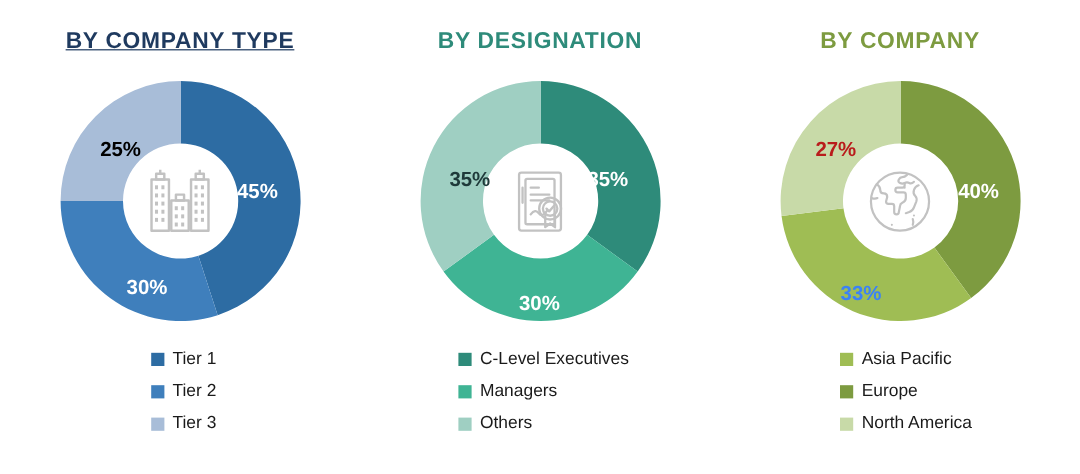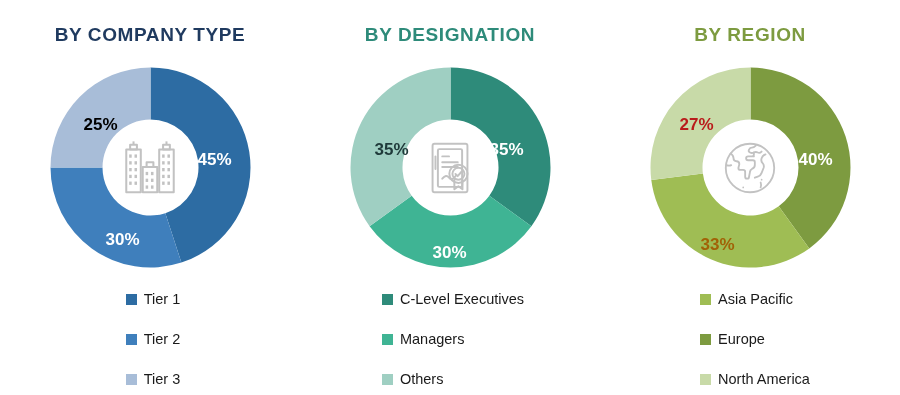--- a/index.html
+++ b/index.html
@@ -64,21 +64,21 @@
     font-family: "Liberation Sans", sans-serif;
     font-size: 17px;
     font-weight: bold;
     transform: translate(-50%, -50%);
     white-space: nowrap;
   }
   .legend {
     margin-top: 16px;
     display: flex;
     flex-direction: column;
-    gap: 24px;
+    gap: 11px;
     align-self: center;
   }
   .legend-row {
     display: flex;
     align-items: center;
     gap: 7px;
   }
   .legend-swatch {
     width: 11px;
     height: 11px;
@@ -95,21 +95,21 @@
   .panel-0 .legend { margin-left: 6px; }
   .panel-1 .legend { margin-left: 6px; }
   .panel-2 .legend { margin-left: 10px; }
 </style>
 </head>
 <body>
 
 <div class="board">
 
   <div class="panel panel-0">
-    <div class="panel-title" style="color:#1f3a5f;">BY COMPANY TYPE</div>
+    <div class="panel-title" style="color:#1f3a5f;text-decoration:underline;">BY COMPANY TYPE</div>
 
     <div class="donut-wrap">
       <svg class="donut-svg" viewBox="0 0 215 215">
 
         <path fill="#2d6ca3" d="M 107.5 7.5 A 100 100 0 0 1 138.40169943749476 202.60565162951536 L 122.33281572999748 153.15071278216737 A 48 48 0 0 0 107.5 59.5 Z"></path>
 
         <path fill="#3f7fbc" d="M 138.40169943749476 202.60565162951536 A 100 100 0 0 1 7.5 107.50000000000001 L 59.5 107.5 A 48 48 0 0 0 122.33281572999748 153.15071278216737 Z"></path>
 
         <path fill="#a8bdd8" d="M 7.5 107.50000000000001 A 100 100 0 0 1 107.49999999999999 7.5 L 107.49999999999999 59.5 A 48 48 0 0 0 59.5 107.5 Z"></path>
       </svg>
@@ -220,21 +220,21 @@
         <span class="legend-label">Managers</span>
       </div>
       <div class="legend-row">
         <span class="legend-swatch" style="background:#9fcfc2;"></span>
         <span class="legend-label">Others</span>
       </div>
     </div>
   </div>
 
   <div class="panel panel-2">
-    <div class="panel-title" style="color:#7d9b40;">BY REGION</div>
+    <div class="panel-title" style="color:#7d9b40;">BY COMPANY</div>
 
     <div class="donut-wrap">
       <svg class="donut-svg" viewBox="0 0 215 215">
 
         <path fill="#7d9b40" d="M 107.5 7.5 A 100 100 0 0 1 166.27852522924732 188.40169943749476 L 135.71369211003872 146.3328157299975 A 48 48 0 0 0 107.5 59.5 Z"></path>
 
         <path fill="#9fbd54" d="M 166.27852522924732 188.40169943749476 A 100 100 0 0 1 8.288529868552217 120.03332335643046 L 59.878494336905064 113.51599521108662 A 48 48 0 0 0 135.71369211003872 146.3328157299975 Z"></path>
 
         <path fill="#c8daa8" d="M 8.288529868552217 120.03332335643046 A 100 100 0 0 1 107.49999999999999 7.5 L 107.49999999999999 59.5 A 48 48 0 0 0 59.878494336905064 113.51599521108662 Z"></path>
       </svg>
@@ -247,21 +247,21 @@
           <path d="M 48 18 q -3 1 -4 4 q -1 3 1 5 q 2 2 1 5 l -2 5 q -1 3 -4 4 l -3 1"></path>
           <path d="M 43 47 q 1 3 0 5"></path>
           <path d="M 7.6 29 q 3 1 5 0"></path>
           <circle cx="36" cy="20" r="0.9" fill="#c2c2c2" stroke="none"></circle>
           <circle cx="44" cy="44" r="0.9" fill="#c2c2c2" stroke="none"></circle>
           <circle cx="25" cy="52" r="0.9" fill="#c2c2c2" stroke="none"></circle>
         </g>
       </svg>
 
       <div class="pct" style="left:173px; top:100px; color:#ffffff;">40%</div>
-      <div class="pct" style="left:75px; top:185px; color:#a16207;">33%</div>
+      <div class="pct" style="left:75px; top:185px; color:#3b82f6;">33%</div>
       <div class="pct" style="left:54px; top:65px; color:#b91c1c;">27%</div>
     </div>
 
     <div class="legend">
       <div class="legend-row">
         <span class="legend-swatch" style="background:#9fbd54;"></span>
         <span class="legend-label">Asia Pacific</span>
       </div>
       <div class="legend-row">
         <span class="legend-swatch" style="background:#7d9b40;"></span>

